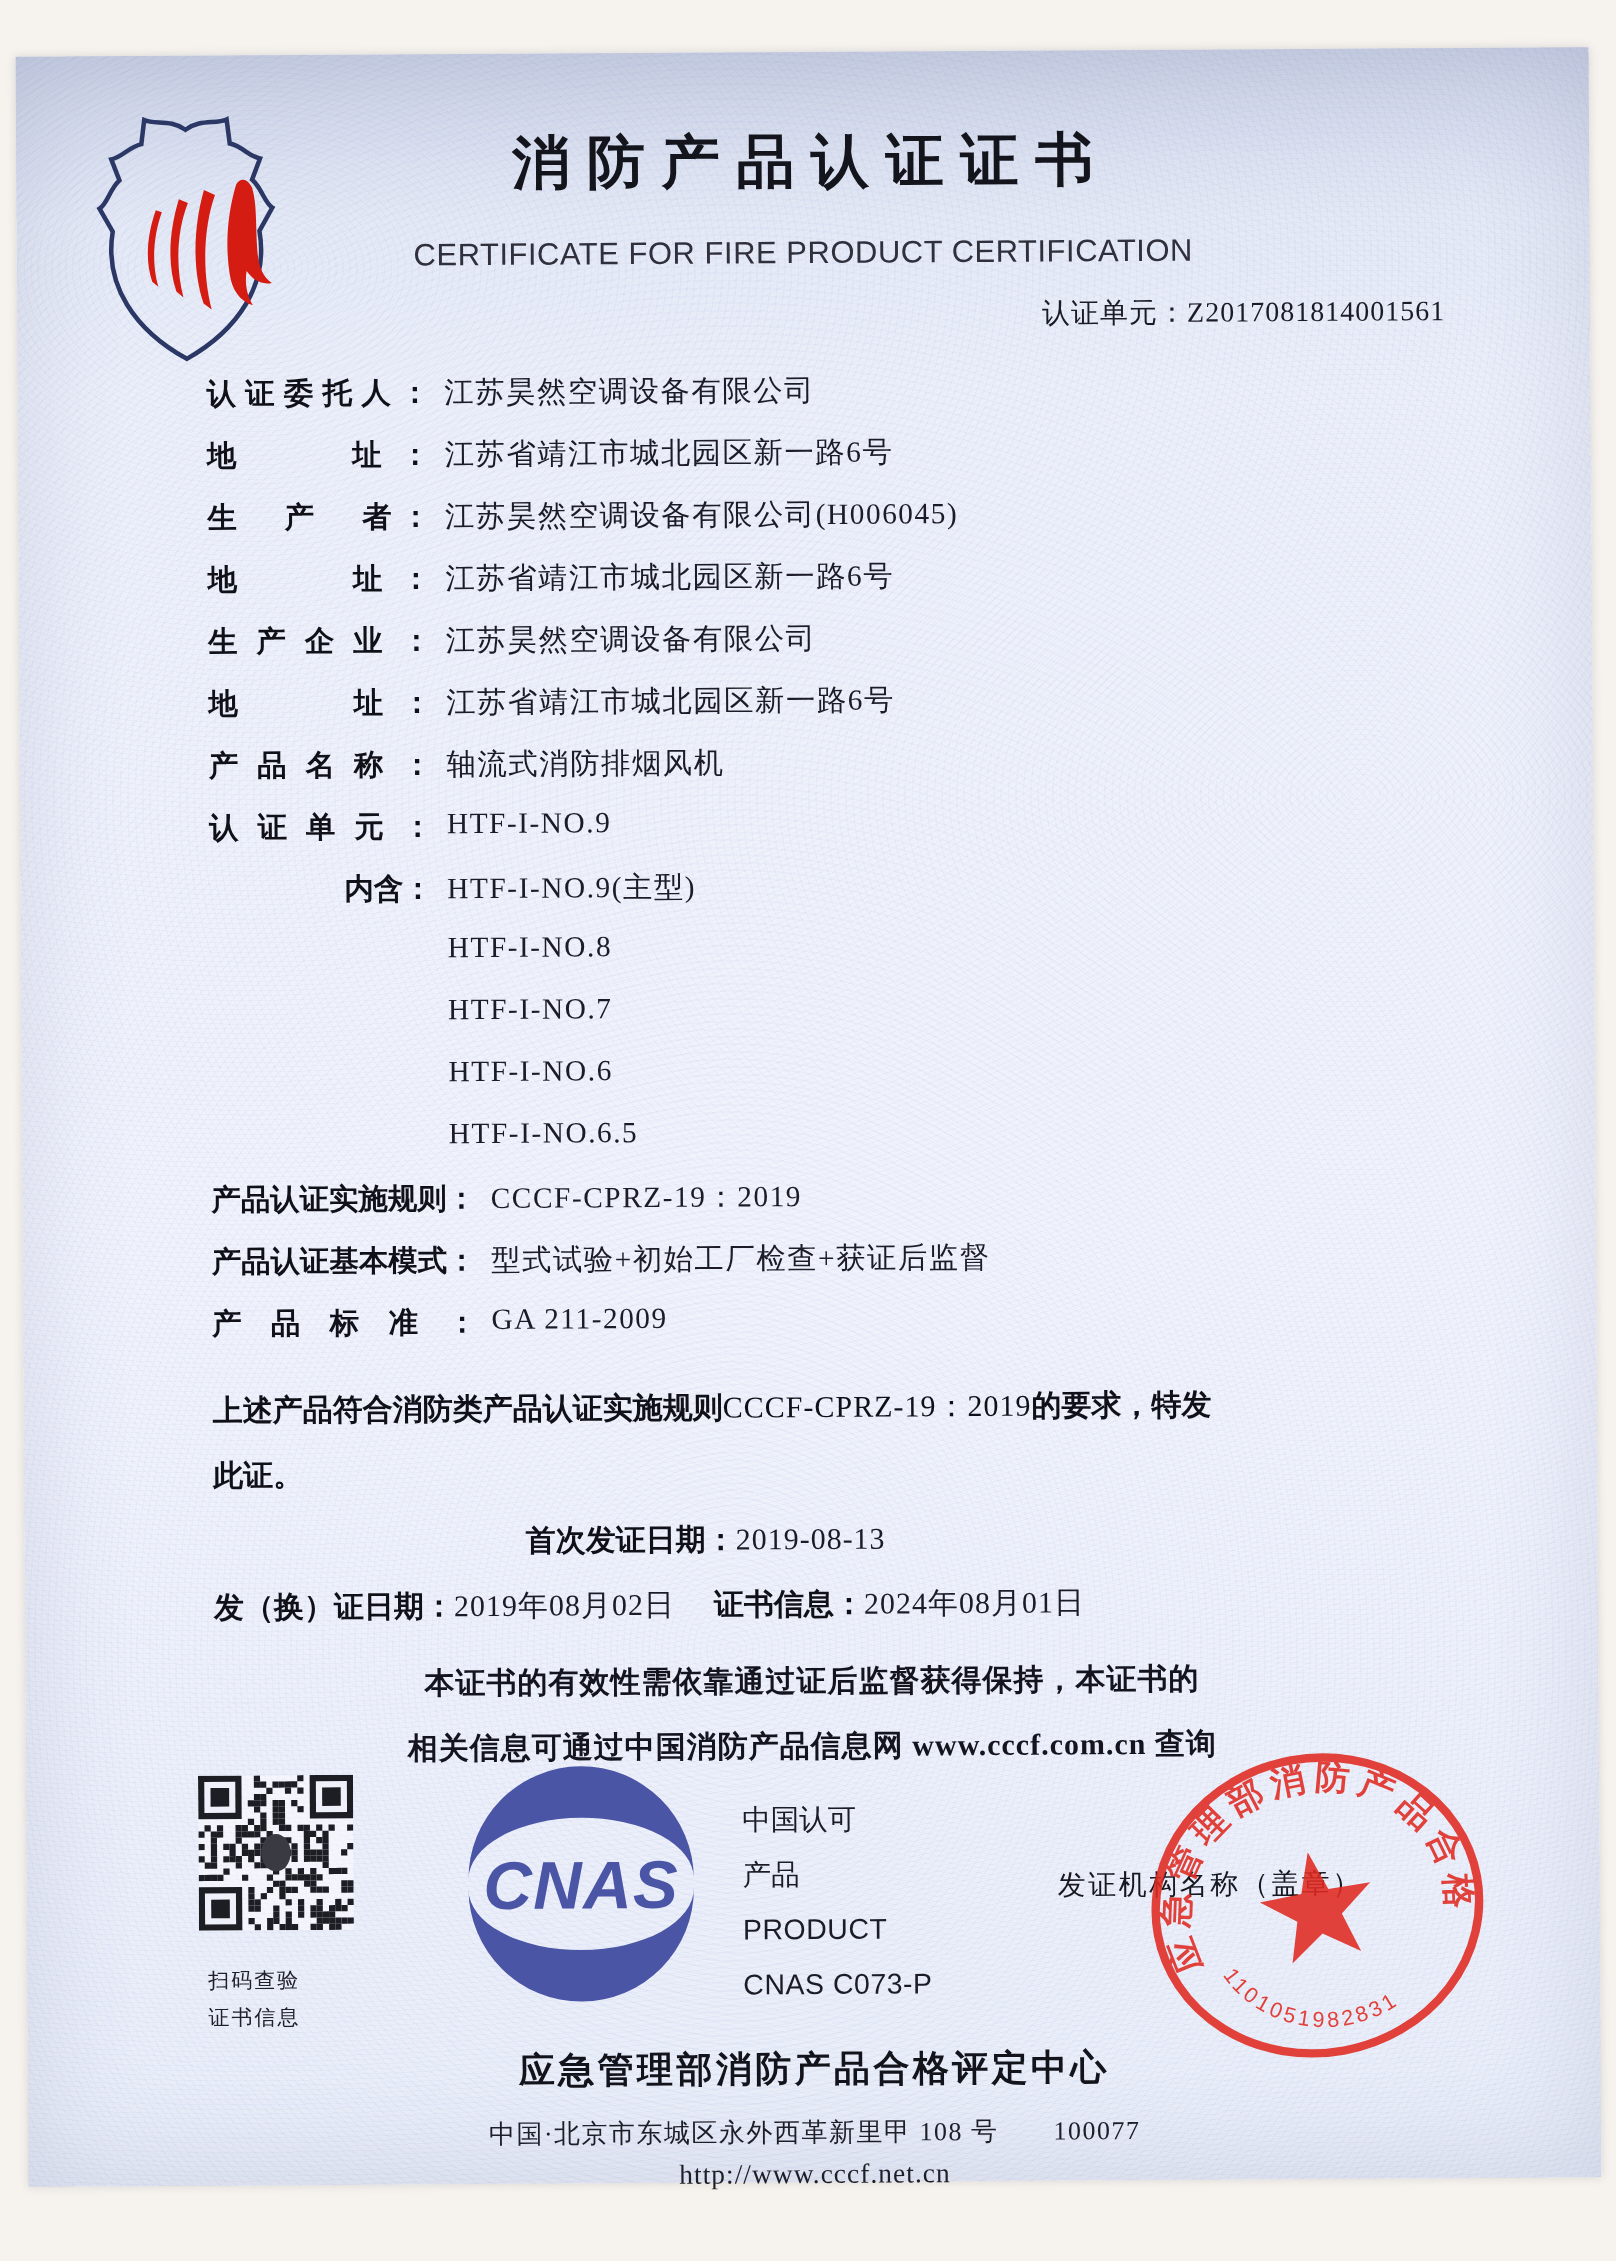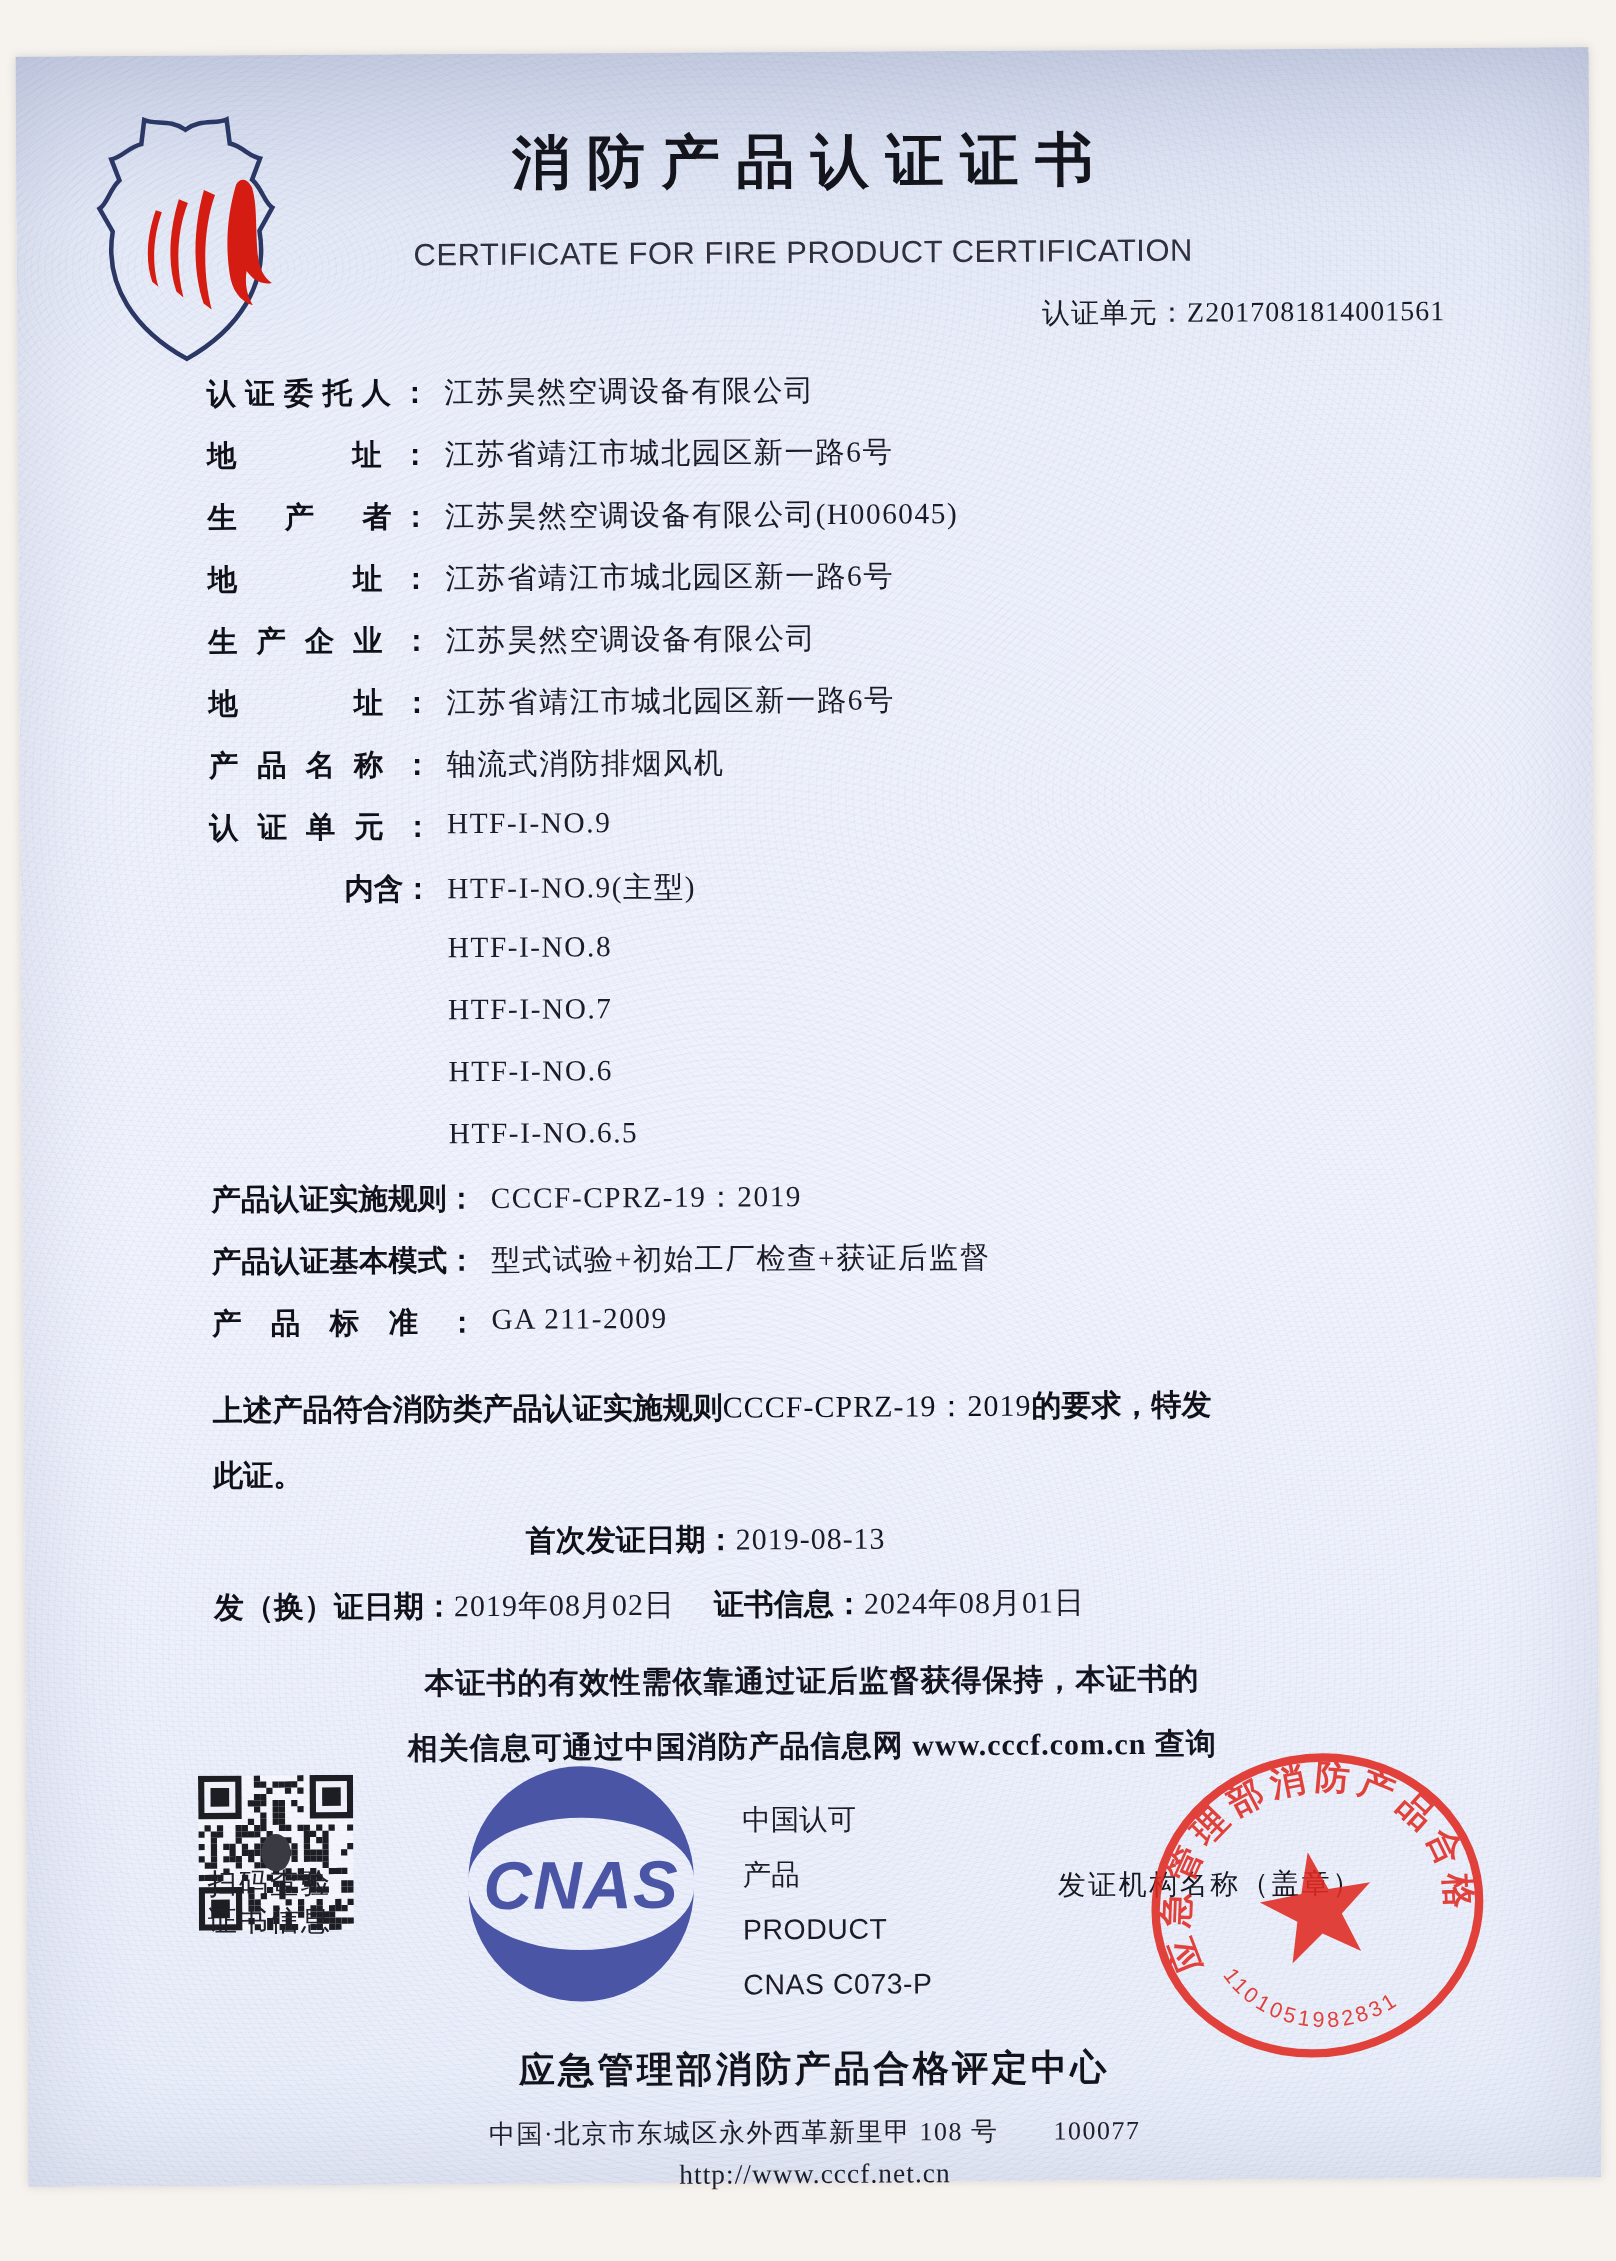--- a/index.html
+++ b/index.html
@@ -64,21 +64,21 @@
   .first-issue{position:absolute;left:501px;top:1467px;font-size:30px;white-space:nowrap;}
   .reissue{position:absolute;left:189px;top:1532px;font-size:30px;white-space:nowrap;}
   .dlabel{font-family:"Liberation Sans","DejaVu Sans",sans-serif;font-weight:bold;color:#101018;}
   .dval{letter-spacing:1px;color:#1c1c28;}
   .gap{display:inline-block;width:39px;}
 
   .notice{position:absolute;left:0;top:1596px;width:100%;text-align:center;
     font-size:30px;line-height:65px;color:#14141f;letter-spacing:1px;font-weight:600;}
 
   .qr{position:absolute;left:172px;top:1720px;}
-  .qr-caption{position:absolute;left:181px;top:1810px;font-size:29px;line-height:37px;color:#20202a;letter-spacing:2px;}
+  .qr-caption{position:absolute;left:181px;top:1907px;font-size:21px;line-height:37px;color:#20202a;letter-spacing:2px;}
 
   .cnas-logo{position:absolute;left:432px;top:1708px;}
   .accred{position:absolute;left:716px;top:1740px;font-size:28.5px;line-height:55px;color:#1c1c26;}
   .accred .latin{font-family:"Liberation Sans","DejaVu Sans",sans-serif;letter-spacing:0.5px;}
 
   .stamp-caption{position:absolute;left:1031px;top:1816px;font-size:28px;letter-spacing:2.5px;color:#17171f;z-index:1;}
   .stamp{position:absolute;left:1102px;top:1687px;z-index:2;transform:rotate(-10deg);opacity:.88;}
 
   .issuer{position:absolute;left:0;top:1993px;width:100%;text-align:center;
     font-size:36px;font-weight:bold;letter-spacing:3.4px;color:#13131c;}

